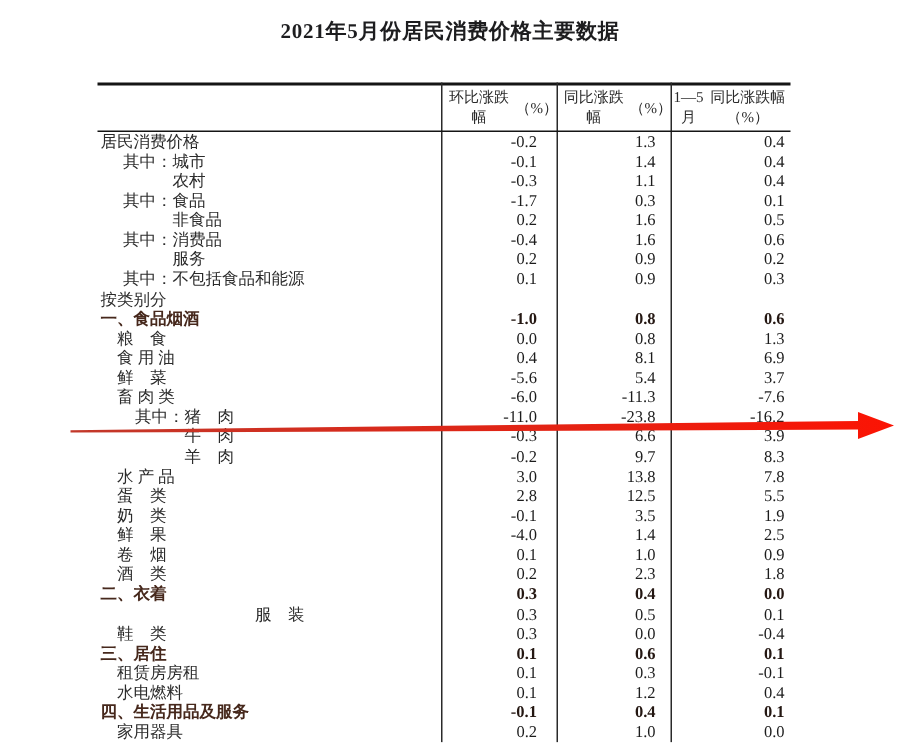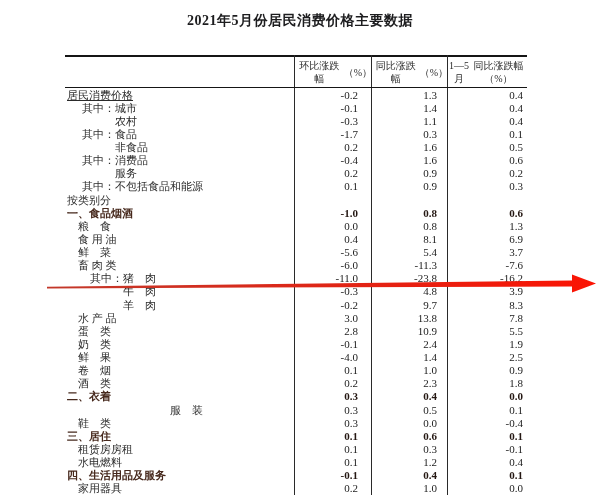--- a/index.html
+++ b/index.html
@@ -66,21 +66,21 @@
         <span>（%）</span>
       </div>
       <div class="hc">
         <span>1—5月</span>
         <span>同比涨跌幅（%）</span>
       </div>
     </div>
 
     <div class="rows">
         <div class="trow">
-          <div class="c label" style="padding-left: 2px; text-decoration: underline;">居民消费价格</div>
+          <div class="c label" style="padding-left: 2px;">居民消费价格</div>
           <div class="c num mom">-0.2</div>
           <div class="c num yoy">1.3</div>
           <div class="c num ytd">0.4</div>
         </div>
         <div class="trow">
           <div class="c label" style="padding-left: 17px;">其中：城市</div>
           <div class="c num mom">-0.1</div>
           <div class="c num yoy">1.4</div>
           <div class="c num ytd">0.4</div>
         </div>
@@ -158,45 +158,45 @@
         </div>
         <div class="trow">
           <div class="c label" style="padding-left: 25px;">其中：猪　肉</div>
           <div class="c num mom">-11.0</div>
           <div class="c num yoy">-23.8</div>
           <div class="c num ytd">-16.2</div>
         </div>
         <div class="trow">
           <div class="c label" style="padding-left: 58px;">牛　肉</div>
           <div class="c num mom">-0.3</div>
-          <div class="c num yoy">4.8</div>
+          <div class="c num yoy">6.6</div>
           <div class="c num ytd">3.9</div>
         </div>
         <div class="trow">
           <div class="c label" style="padding-left: 58px;">羊　肉</div>
           <div class="c num mom">-0.2</div>
           <div class="c num yoy">9.7</div>
           <div class="c num ytd">8.3</div>
         </div>
         <div class="trow">
           <div class="c label" style="padding-left: 13px;">水 产 品</div>
           <div class="c num mom">3.0</div>
           <div class="c num yoy">13.8</div>
           <div class="c num ytd">7.8</div>
         </div>
         <div class="trow">
           <div class="c label" style="padding-left: 13px;">蛋　类</div>
           <div class="c num mom">2.8</div>
-          <div class="c num yoy">10.9</div>
+          <div class="c num yoy">12.5</div>
           <div class="c num ytd">5.5</div>
         </div>
         <div class="trow">
           <div class="c label" style="padding-left: 13px;">奶　类</div>
           <div class="c num mom">-0.1</div>
-          <div class="c num yoy">2.4</div>
+          <div class="c num yoy">3.5</div>
           <div class="c num ytd">1.9</div>
         </div>
         <div class="trow">
           <div class="c label" style="padding-left: 13px;">鲜　果</div>
           <div class="c num mom">-4.0</div>
           <div class="c num yoy">1.4</div>
           <div class="c num ytd">2.5</div>
         </div>
         <div class="trow">
           <div class="c label" style="padding-left: 13px;">卷　烟</div>

